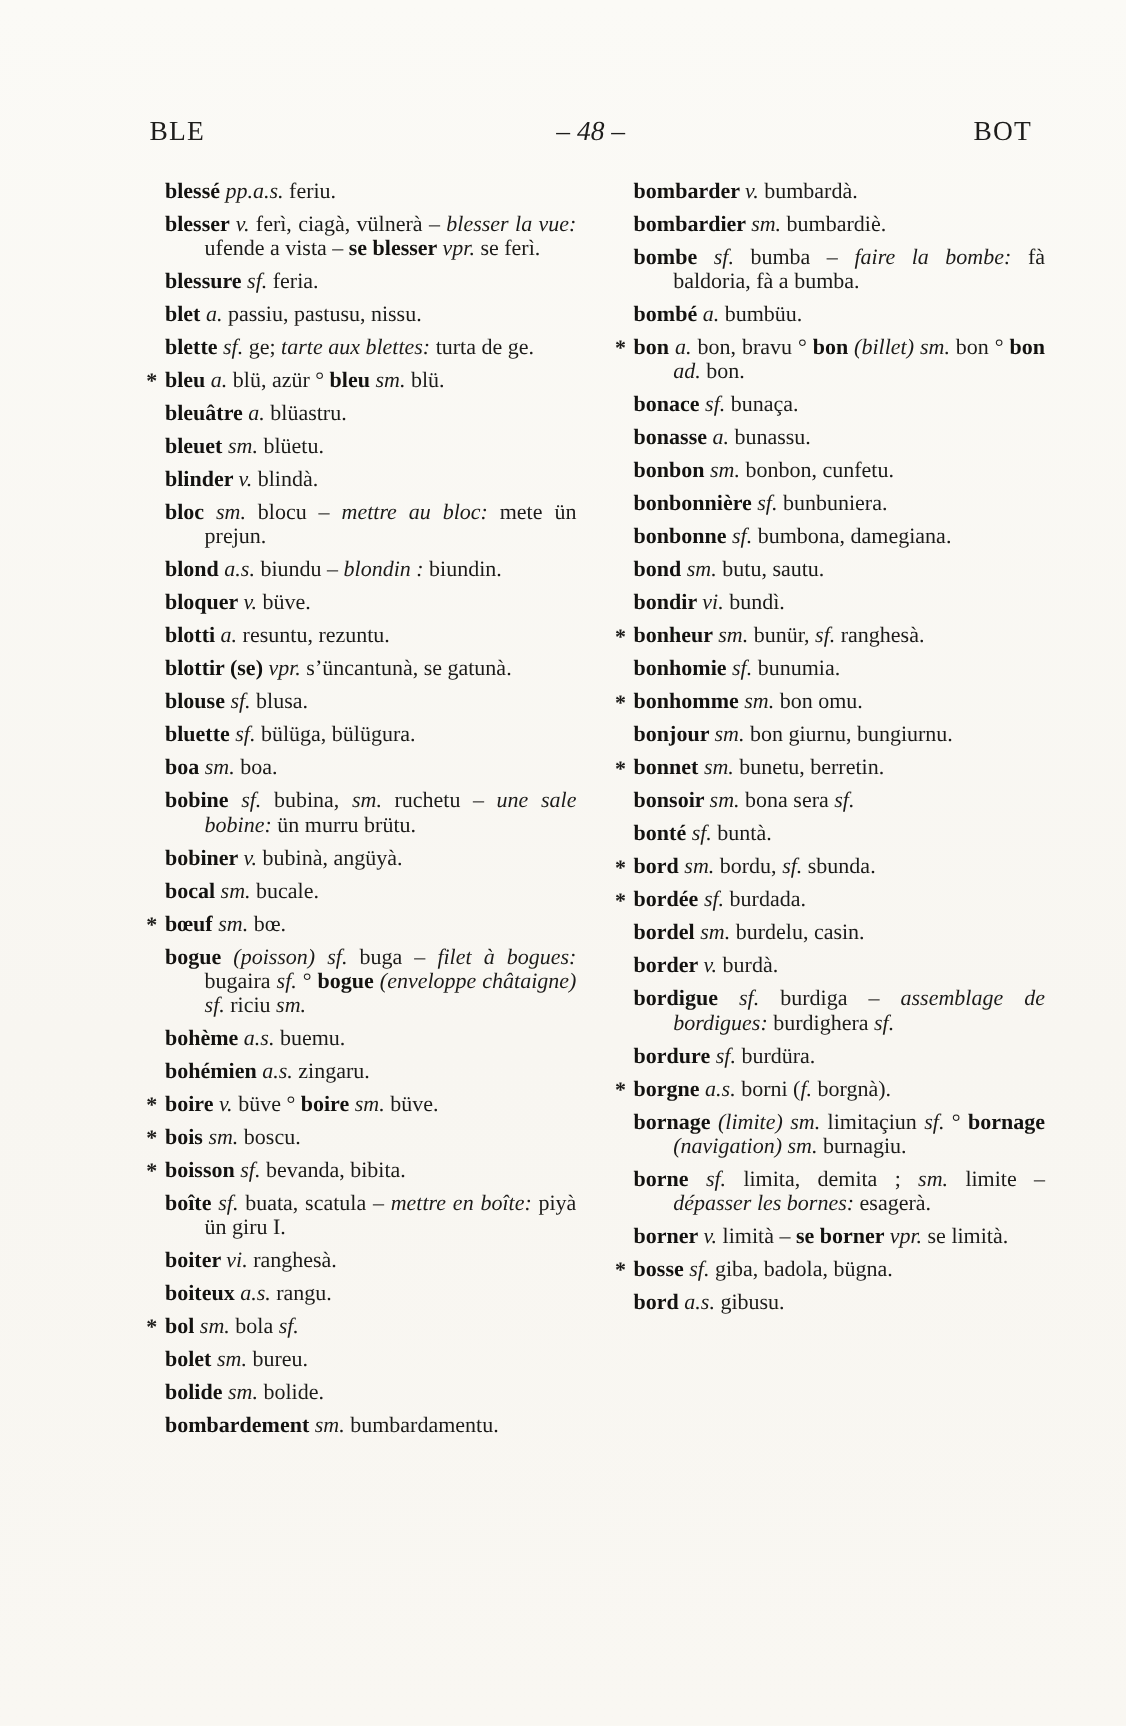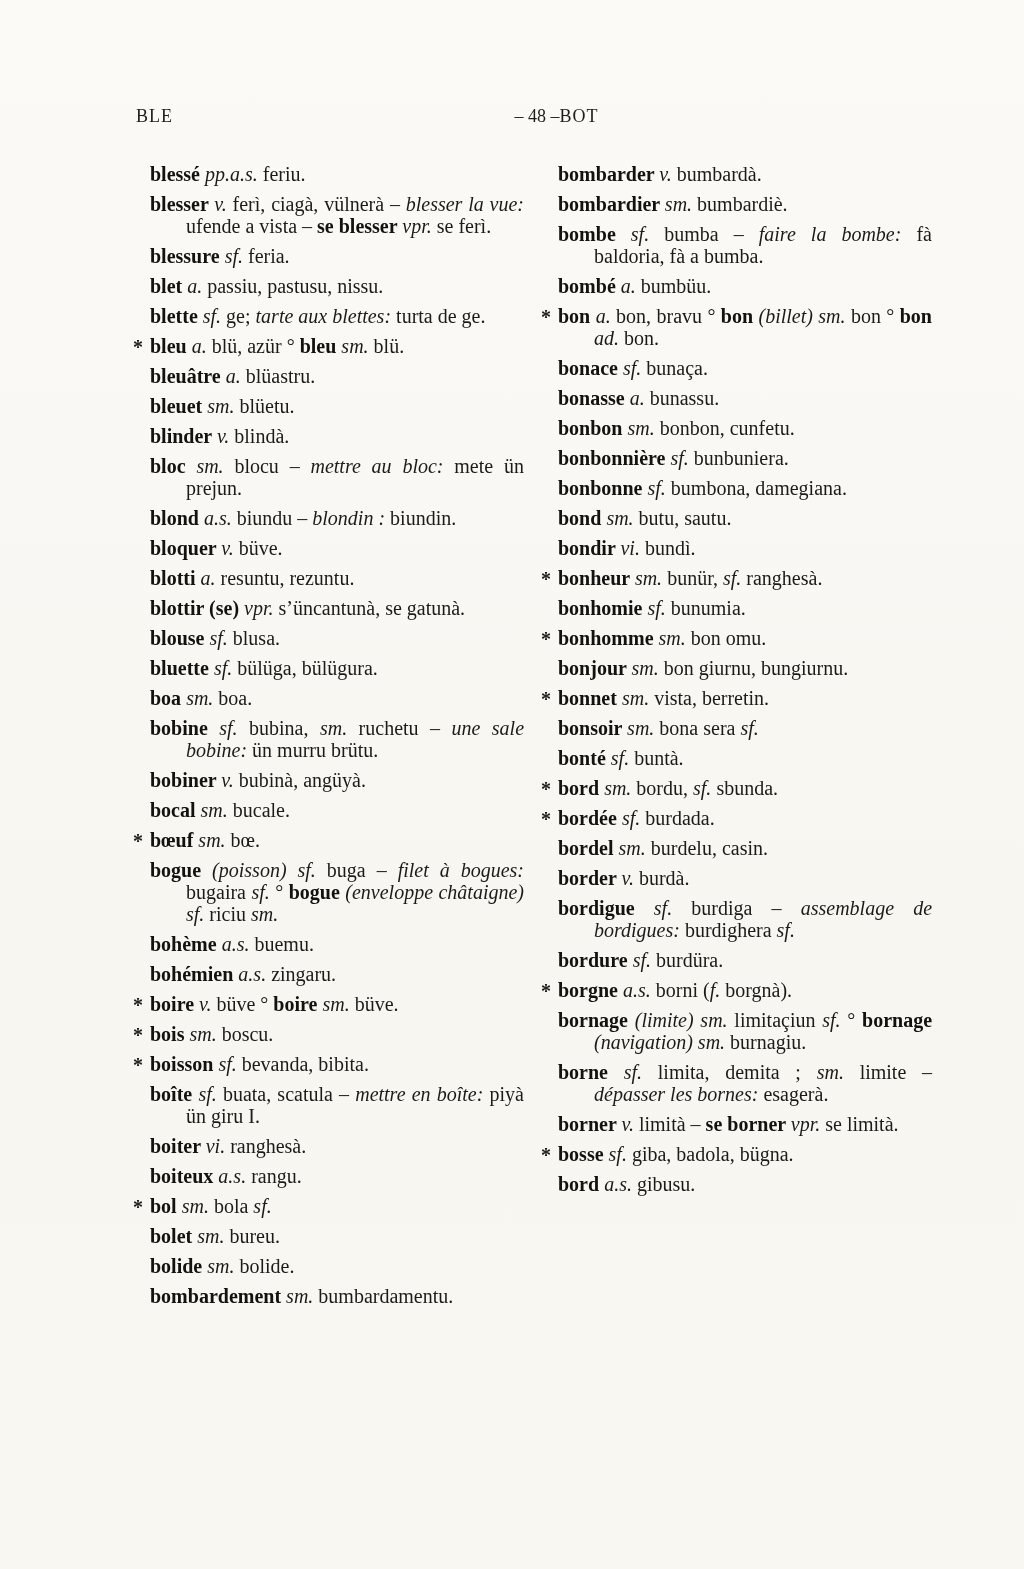--- a/index.html
+++ b/index.html
@@ -15,33 +15,33 @@
     color: #1c1b19;
     overflow: hidden;
   }
   .running-head {
     position: absolute;
     top: 106px;
     left: 136px;
     right: 86px;
     display: flex;
     align-items: baseline;
-    font-size: 18px;
+    font-size: 25px;
     letter-spacing: 1px;
     color: #1e1d1b;
   }
   .running-head .rh-left  { flex: 1; text-align: left; }
-  .running-head .rh-mid   { flex: 0 0 auto; text-align: center; letter-spacing: 0; }
-  .running-head .rh-right { flex: 1; text-align: left; }
+  .running-head .rh-mid   { flex: 0 0 auto; text-align: center; letter-spacing: 0; font-style: italic; }
+  .running-head .rh-right { flex: 1; text-align: right; }
   .columns {
     position: absolute;
     top: 163px;
     left: 150px;
     display: flex;
-    gap: 34px;
+    gap: 52px;
   }
   .col { width: 374px; }
   .entry {
     position: relative;
     font-size: 20px;
     line-height: 22px;
     text-align: justify;
     padding-left: 36px;
     text-indent: -36px;
     margin-bottom: 8px;
@@ -115,21 +115,21 @@
         <div class="entry"><span class="seg-b">bonasse </span><span class="seg-i">a. </span><span class="seg-r">bunassu.</span></div>
         <div class="entry"><span class="seg-b">bonbon </span><span class="seg-i">sm. </span><span class="seg-r">bonbon, cunfetu.</span></div>
         <div class="entry"><span class="seg-b">bonbonnière </span><span class="seg-i">sf. </span><span class="seg-r">bunbuniera.</span></div>
         <div class="entry"><span class="seg-b">bonbonne </span><span class="seg-i">sf. </span><span class="seg-r">bumbona, damegiana.</span></div>
         <div class="entry"><span class="seg-b">bond </span><span class="seg-i">sm. </span><span class="seg-r">butu, sautu.</span></div>
         <div class="entry"><span class="seg-b">bondir </span><span class="seg-i">vi. </span><span class="seg-r">bundì.</span></div>
         <div class="entry"><span class="star">*</span><span class="seg-b">bonheur </span><span class="seg-i">sm. </span><span class="seg-r">bunür, </span><span class="seg-i">sf. </span><span class="seg-r">ranghesà.</span></div>
         <div class="entry"><span class="seg-b">bonhomie </span><span class="seg-i">sf. </span><span class="seg-r">bunumia.</span></div>
         <div class="entry"><span class="star">*</span><span class="seg-b">bonhomme </span><span class="seg-i">sm. </span><span class="seg-r">bon omu.</span></div>
         <div class="entry"><span class="seg-b">bonjour </span><span class="seg-i">sm. </span><span class="seg-r">bon giurnu, bungiurnu.</span></div>
-        <div class="entry"><span class="star">*</span><span class="seg-b">bonnet </span><span class="seg-i">sm. </span><span class="seg-r">vista, berretin.</span></div>
+        <div class="entry"><span class="star">*</span><span class="seg-b">bonnet </span><span class="seg-i">sm. </span><span class="seg-r">bunetu, berretin.</span></div>
         <div class="entry"><span class="seg-b">bonsoir </span><span class="seg-i">sm. </span><span class="seg-r">bona sera </span><span class="seg-i">sf.</span></div>
         <div class="entry"><span class="seg-b">bonté </span><span class="seg-i">sf. </span><span class="seg-r">buntà.</span></div>
         <div class="entry"><span class="star">*</span><span class="seg-b">bord </span><span class="seg-i">sm. </span><span class="seg-r">bordu, </span><span class="seg-i">sf. </span><span class="seg-r">sbunda.</span></div>
         <div class="entry"><span class="star">*</span><span class="seg-b">bordée </span><span class="seg-i">sf. </span><span class="seg-r">burdada.</span></div>
         <div class="entry"><span class="seg-b">bordel </span><span class="seg-i">sm. </span><span class="seg-r">burdelu, casin.</span></div>
         <div class="entry"><span class="seg-b">border </span><span class="seg-i">v. </span><span class="seg-r">burdà.</span></div>
         <div class="entry"><span class="seg-b">bordigue </span><span class="seg-i">sf. </span><span class="seg-r">burdiga – </span><span class="seg-i">assemblage de bordigues: </span><span class="seg-r">burdighera </span><span class="seg-i">sf.</span></div>
         <div class="entry"><span class="seg-b">bordure </span><span class="seg-i">sf. </span><span class="seg-r">burdüra.</span></div>
         <div class="entry"><span class="star">*</span><span class="seg-b">borgne </span><span class="seg-i">a.s. </span><span class="seg-r">borni (</span><span class="seg-i">f. </span><span class="seg-r">borgnà).</span></div>
         <div class="entry"><span class="seg-b">bornage </span><span class="seg-i">(limite) sm. </span><span class="seg-r">limitaçiun </span><span class="seg-i">sf. </span><span class="seg-r">° </span><span class="seg-b">bornage </span><span class="seg-i">(navigation) sm. </span><span class="seg-r">burnagiu.</span></div>

